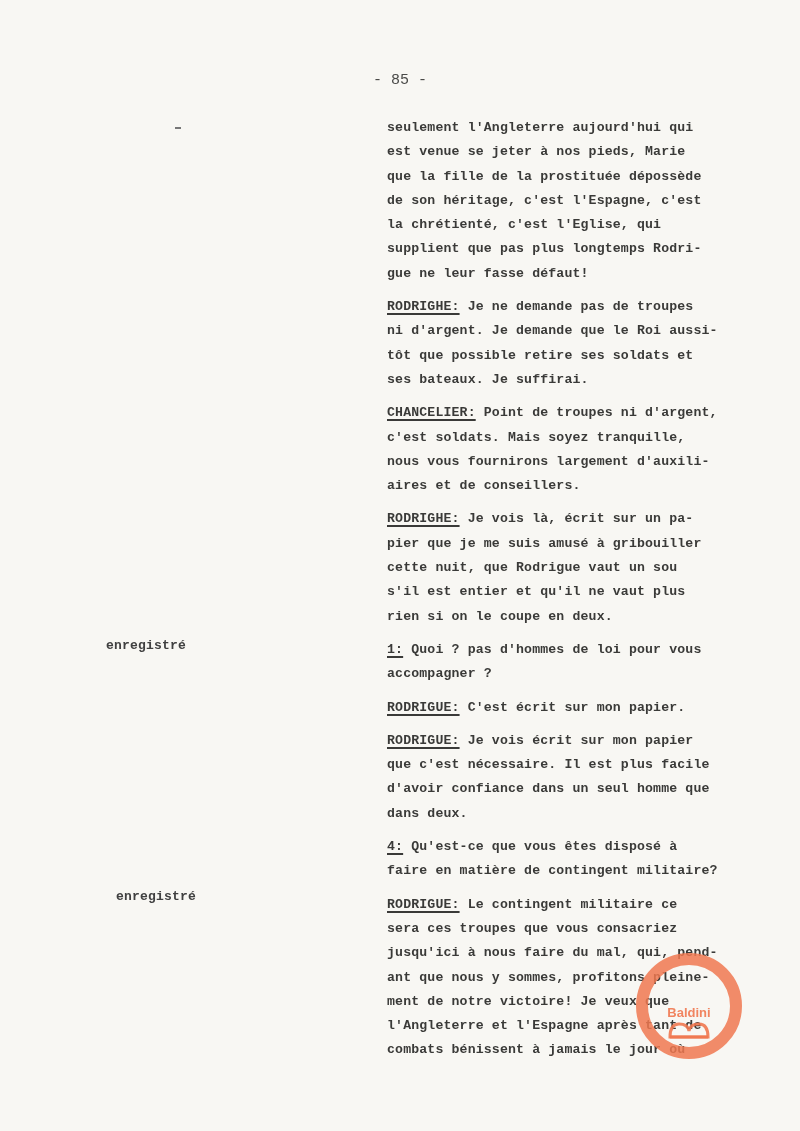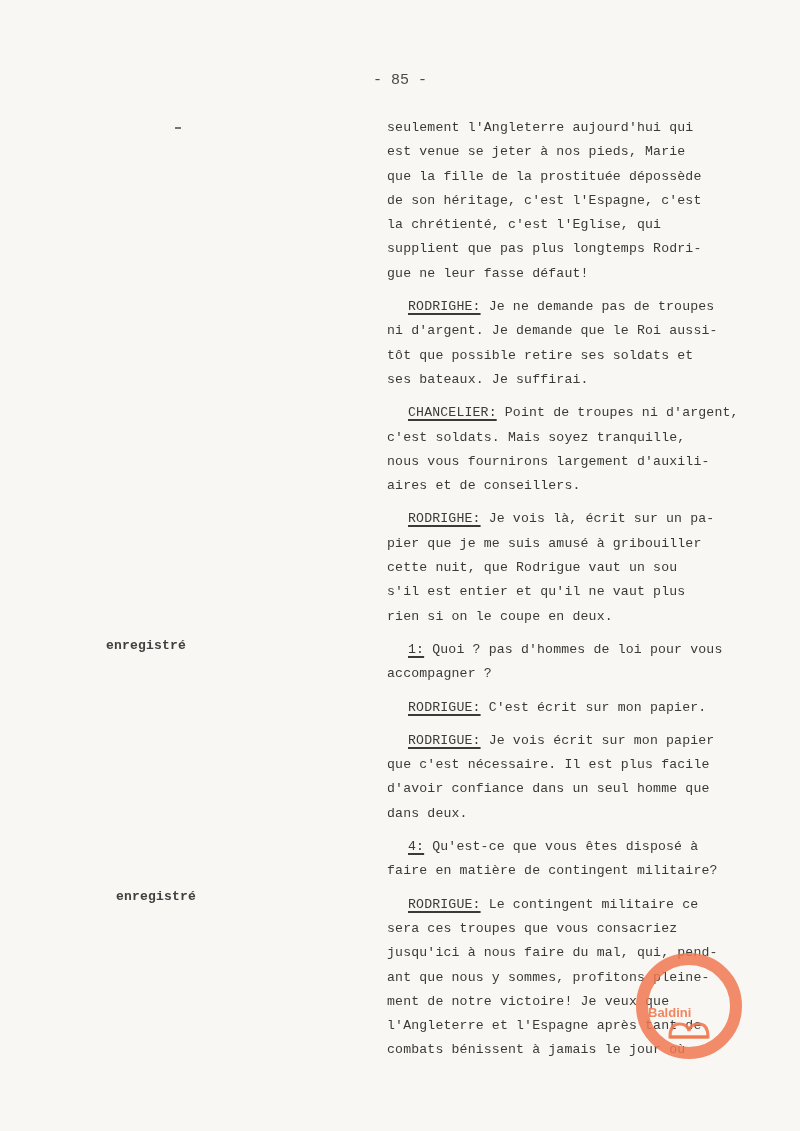--- a/index.html
+++ b/index.html
@@ -38,52 +38,52 @@
     font-weight: bold;
     color: #404040;
     letter-spacing: 0.2px;
   }
   .column {
     position: absolute;
     left: 387px;
     top: 116px;
     width: 390px;
     font-size: 13.2px;
-    font-weight: normal;
+    font-weight: bold;
     line-height: 24.3px;
     letter-spacing: 0.15px;
   }
   .para {
     margin: 0 0 9px 0;
   }
   .line {
     display: block;
     white-space: pre;
   }
   .speaker {
     text-decoration: underline;
     text-decoration-thickness: 1.5px;
     text-underline-offset: 3px;
-    margin-left: 21px;
   }
   .stamp {
     position: absolute;
     left: 636px;
     top: 953px;
     width: 106px;
     height: 106px;
     border-radius: 50%;
     border: 12px solid rgba(240, 120, 80, 0.85);
     box-sizing: border-box;
   }
   .stamp-text {
     position: absolute;
     left: 0;
     right: 0;
     top: 40px;
+    text-align: center;
     font-family: "Liberation Sans", sans-serif;
     font-size: 13px;
     font-weight: bold;
     color: rgba(240, 120, 80, 0.9);
   }
   .stamp-book {
     position: absolute;
     left: 20px;
     top: 56px;
     width: 42px;

